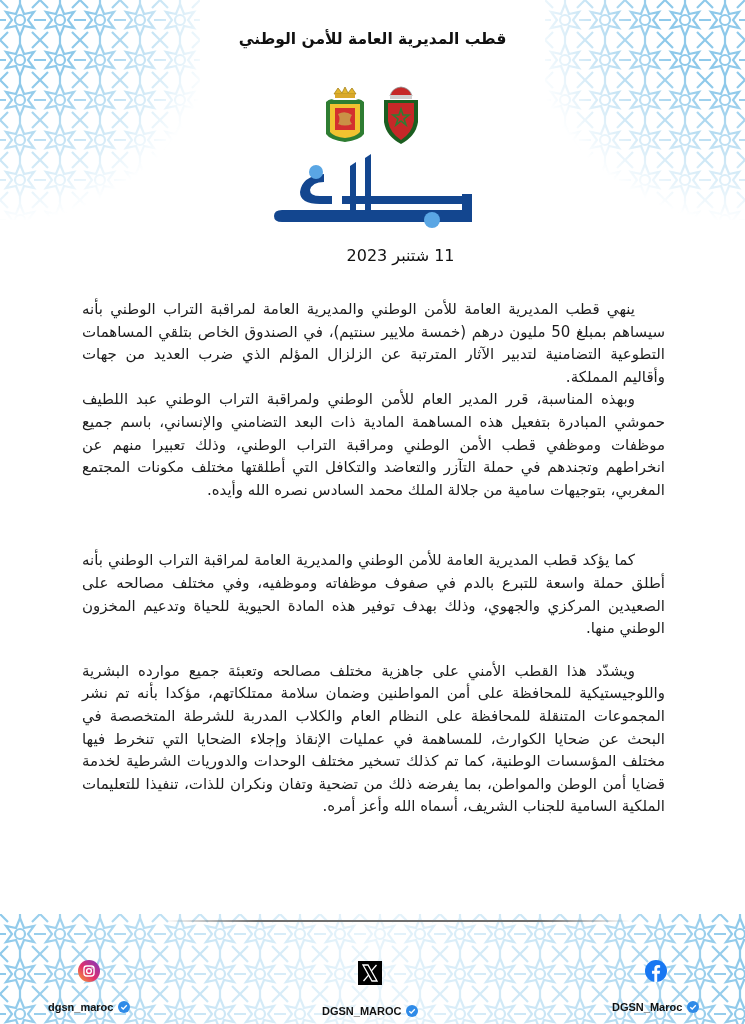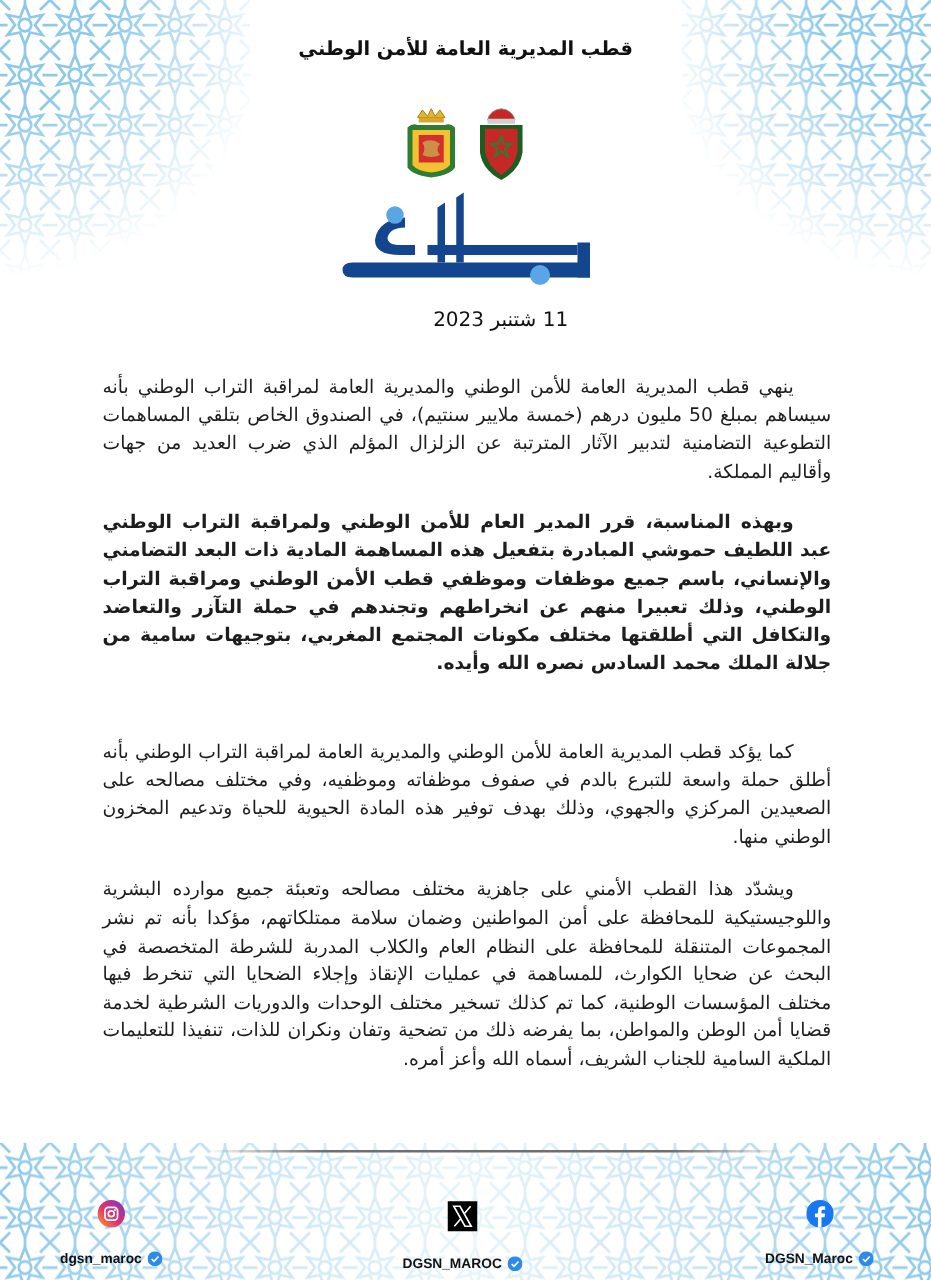--- a/index.html
+++ b/index.html
@@ -26,22 +26,22 @@
   .logo { width: 42px; height: 64px; }
 
   .balagh { position: absolute; top: 148px; left: 272px; width: 200px; height: 80px; }
 
   .date { position: absolute; top: 246px; left: 0; width: 745px; text-align: center;
     font-size: 16px; direction: rtl; color: #111; padding-left: 28px; }
 
   .content { position: absolute; top: 298px; left: 82px; width: 583px; direction: rtl; text-align: justify;
     font-size: 15px; line-height: 22.6px; color: #1d1d1d; }
   .content p { margin: 0; text-indent: 30px; text-align-last: right; }
-  .content p.p1 { margin-bottom: 18px; }
-  .content p.p2 { margin-bottom: 36px; font-weight: bold; }
+  .content p.p1 { }
+  .content p.p2 { margin-bottom: 36px; }
   .content p.p3 { margin-bottom: 20px; margin-top: 48px; }
 
   .separator { position: absolute; top: 920px; left: 165px; width: 465px; height: 2px;
     background: linear-gradient(to right, rgba(120,120,120,0), #6f6f6f 20%, #6f6f6f 80%, rgba(120,120,120,0)); }
 
   .social { position: absolute; top: 960px; display: flex; flex-direction: column; align-items: center; gap: 15px; }
   .social-ig { left: 48px; }
   .social-x { left: 322px; }
   .social-fb { left: 612px; }
   .social-icon { width: 22px; height: 22px; margin-bottom: 4px; }

